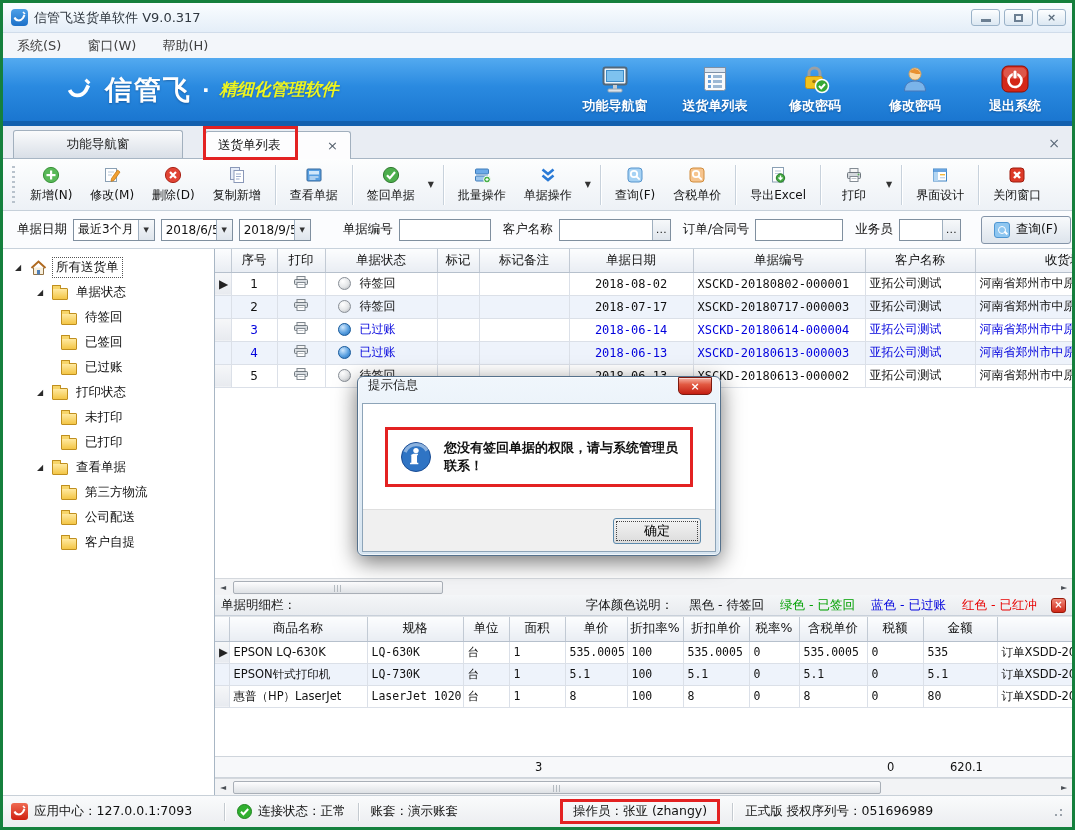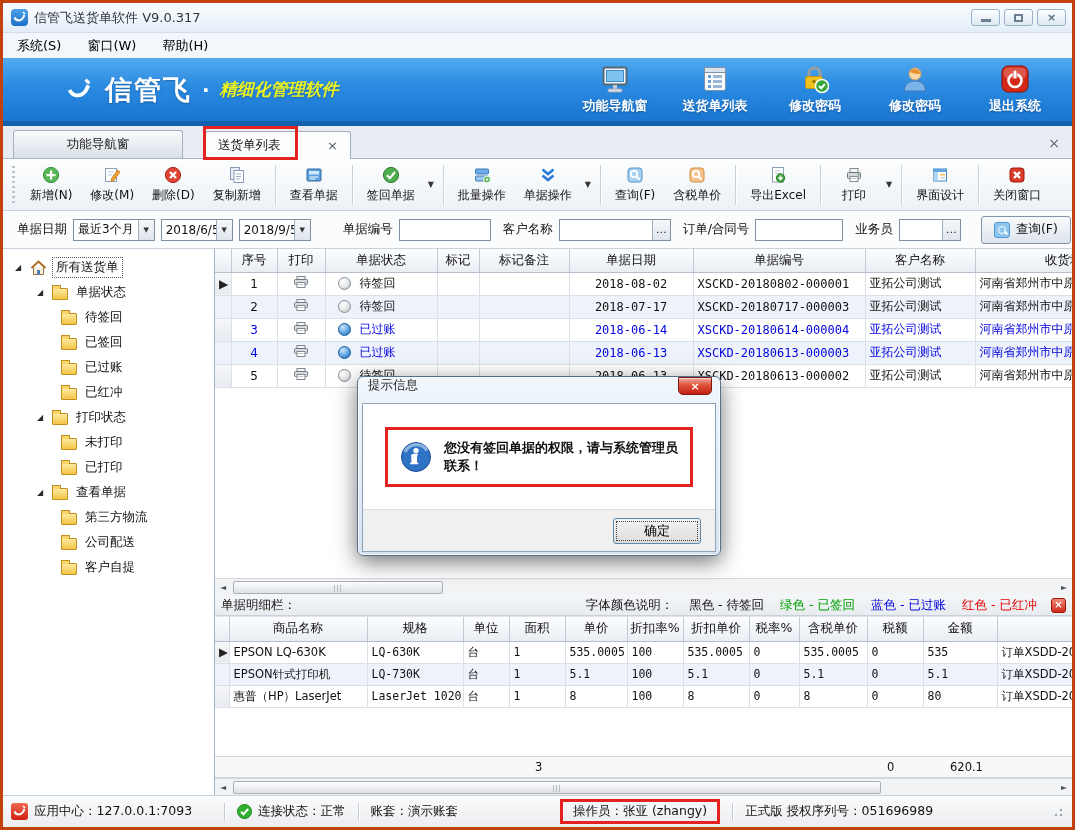--- a/index.html
+++ b/index.html
@@ -1,33 +1,33 @@
 <!DOCTYPE html>
 <html><head>
 <meta charset="utf-8">
 <style>
   *{box-sizing:border-box;margin:0;padding:0;}
   html,body{width:1075px;height:830px;overflow:hidden;}
   body{font-family:"DejaVu Sans","Liberation Sans",sans-serif;font-size:12px;color:#111;background:#fff;}
-  #win{position:relative;width:1075px;height:830px;border:3px solid #c2410c;background:#f2f5f9;display:flex;flex-direction:column;}
+  #win{position:relative;width:1075px;height:830px;border:3px solid #15803d;background:#f2f5f9;display:flex;flex-direction:column;}
 
   
   .titlebar{height:30px;background:linear-gradient(#fafdff,#e4eef8);display:flex;align-items:center;padding:0 6px;border-bottom:1px solid #d0dcea;}
   .app-logo{width:17px;height:17px;border-radius:4px;background:linear-gradient(#4da0e8,#1b70c8);margin:0 6px 0 2px;position:relative;flex:none;}
   .app-logo svg{position:absolute;inset:0;}
   .titlebar .title{font-size:13px;color:#303840;}
   .winbtns{margin-left:auto;display:flex;gap:4px;}
   .winbtn{width:29px;height:17px;border:1px solid #9ab2c8;border-radius:3px;background:linear-gradient(#fdfeff,#dce8f2);display:flex;align-items:center;justify-content:center;color:#5a6b7c;font-size:11px;line-height:1;}
   .winbtn .bar{width:10px;height:3px;background:#6c7f92;margin-top:6px;}
   .winbtn .box{width:9px;height:8px;border:2px solid #6c7f92;}
   .winbtn.close .x{font-weight:bold;}
 
   
   .menubar{height:25px;background:#f3f6fa;display:flex;align-items:center;gap:26px;padding:0 14px;font-size:13px;}
-  .menubar span{color:#000000;}
+  .menubar span{color:#404040;}
 
   
   .banner{height:68px;background:linear-gradient(180deg,#53aaf0 0%,#2a8ae0 45%,#1a76d0 100%);border-bottom:5px solid #1360ae;display:flex;align-items:center;padding:0 10px 0 58px;}
   .brand{display:flex;align-items:center;gap:8px;}
   .brand .mark{width:36px;height:32px;}
   .brand .bname{font-size:27px;font-weight:bold;color:#fff;text-shadow:0 1px 2px rgba(0,40,90,.4);letter-spacing:2px;}
   .brand .bdot{color:#fff;font-size:20px;font-weight:bold;margin:0 2px;}
   .brand .bslogan{font-size:17px;font-style:italic;font-weight:bold;color:#eef51e;text-shadow:0 1px 2px rgba(0,40,90,.35);}
   .banner-actions{margin-left:auto;display:flex;align-items:flex-end;gap:14px;padding-right:4px;}
   .bact{width:86px;display:flex;flex-direction:column;align-items:center;gap:3px;cursor:pointer;}
@@ -516,24 +516,20 @@
           <span class="folder"></span>
           <span class="tlabel">待签回</span>
         </div>
       <div class="trow lvl2">
           <span class="folder"></span>
           <span class="tlabel">已签回</span>
         </div>
       <div class="trow lvl2">
           <span class="folder"></span>
           <span class="tlabel">已过账</span>
-        </div>
-      <div class="trow lvl2">
-          <span class="folder"></span>
-          <span class="tlabel">已红冲</span>
         </div>
       <div class="trow lvl1">
           <span class="exp">◢</span>
           <span class="folder"></span>
           <span class="tlabel">打印状态</span>
         </div>
       <div class="trow lvl2">
           <span class="folder"></span>
           <span class="tlabel">未打印</span>
         </div>

